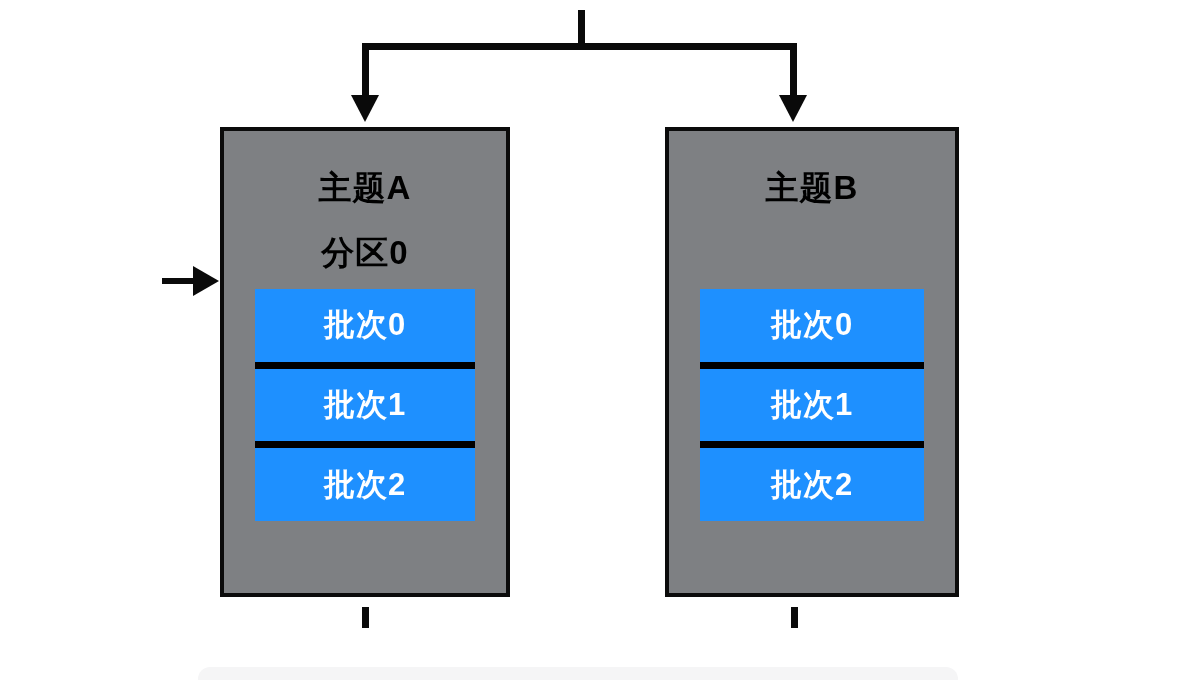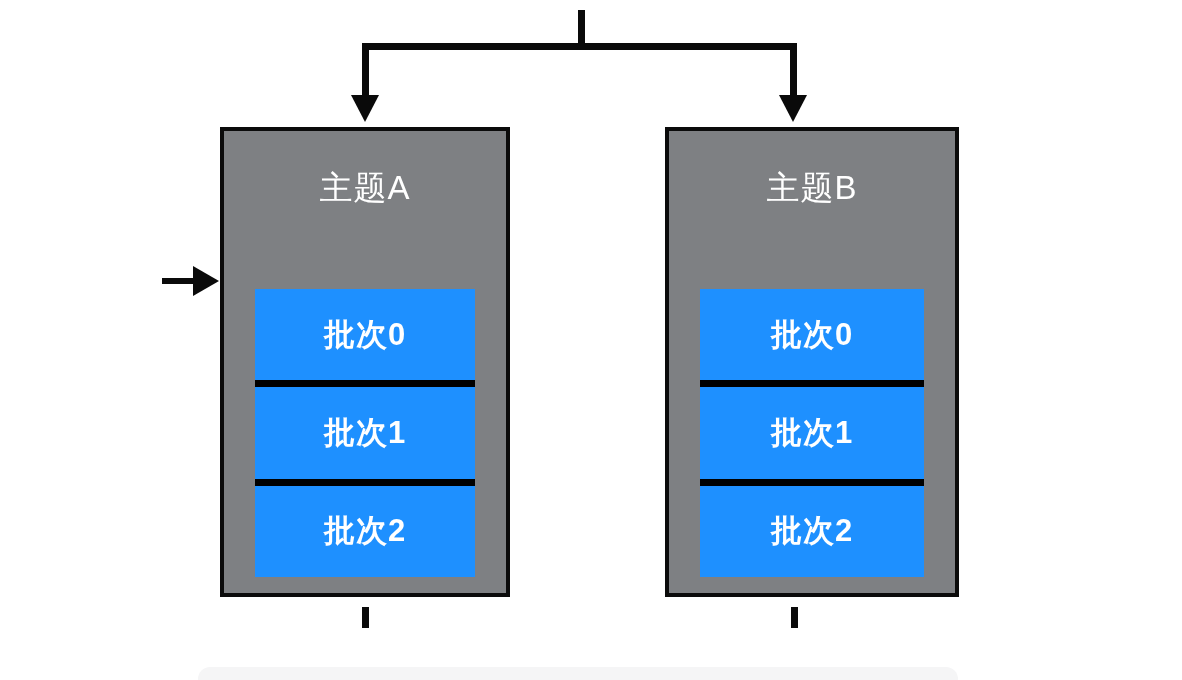--- a/index.html
+++ b/index.html
@@ -42,33 +42,33 @@
     height: 470px;
     background: #7e8083;
     border: 4px solid #0b0b0b;
     box-sizing: border-box;
   }
   .partition-box.a { left: 220px; width: 290px; }
   .partition-box.b { left: 665px; width: 294px; }
   .topic-label, .partition-label {
     position: absolute; left: 0; right: 0;
     text-align: center;
-    color: #ffffff;
+    color: #000000;
     font-size: 33px;
-    font-weight: normal;
+    font-weight: bold;
     line-height: 34px;
     letter-spacing: 1px;
   }
   .topic-label     { top: 40px; }
   .partition-label { top: 105px; }
   
   .batch-stack {
     position: absolute;
     left: 31px; right: 31px;
-    top: 158px; height: 288px;
+    top: 158px; height: 232px;
     display: flex;
     flex-direction: column;
   }
   .batch {
     flex: 1;
     background: #1e90ff;
     display: flex;
     align-items: center;
     justify-content: center;
     color: #ffffff;
@@ -96,20 +96,21 @@
   <div class="line drop-left"></div>
   <div class="line drop-right"></div>
   <div class="arrow-down left"></div>
   <div class="arrow-down right"></div>
 
   <div class="line inbound-line"></div>
   <div class="arrow-right"></div>
 
   <div class="partition-box a">
     <div class="topic-label">主题A</div>
+    <div class="partition-label">分区0</div>
     <div class="batch-stack">
       <div class="batch">批次0</div>
       <div class="batch-sep"></div>
       <div class="batch">批次1</div>
       <div class="batch-sep"></div>
       <div class="batch">批次2</div>
     </div>
   </div>
 
   <div class="partition-box b">

